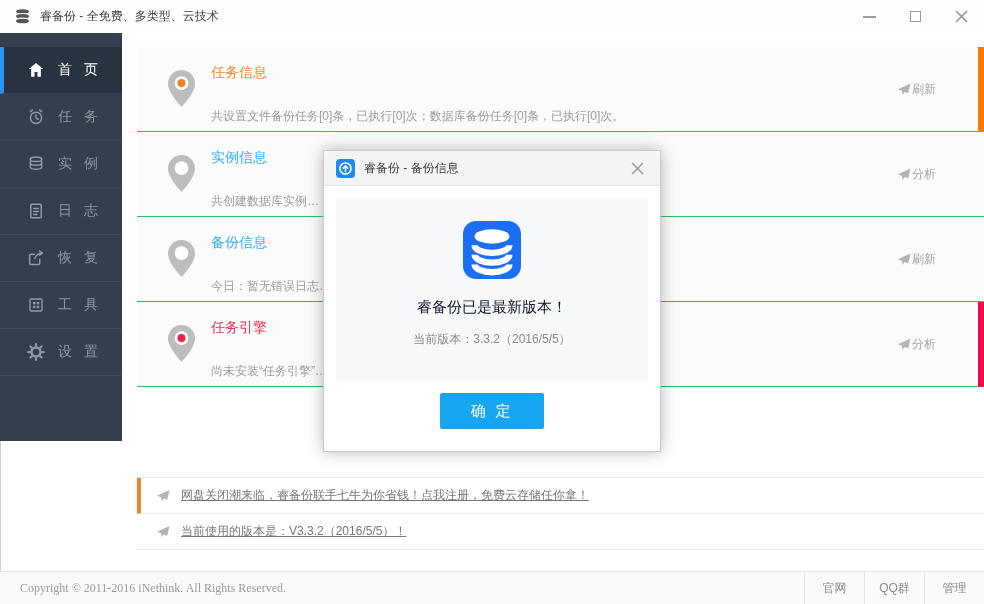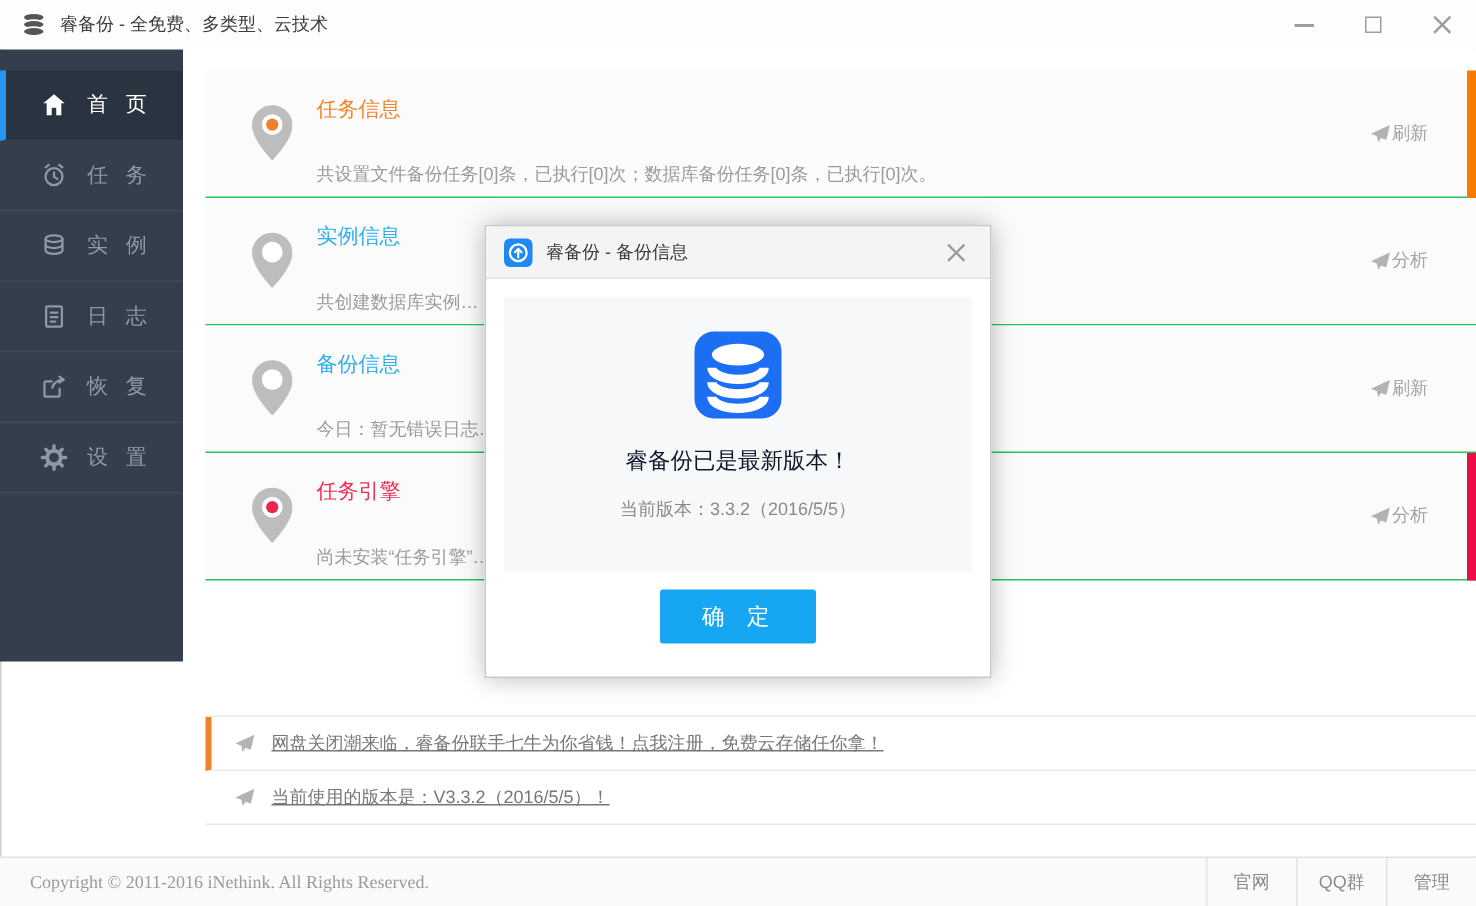--- a/index.html
+++ b/index.html
@@ -27,42 +27,42 @@
   .main { position:absolute; top:33px; left:122px; right:0; bottom:33px; background:#fff; }
   .rows { margin:14px 0 0 15px; }
   .row { position:relative; height:85px; background:#fbfbfb; border-bottom:1px solid #22c55e; }
   .pin { position:absolute; left:31px; top:23px; width:27px; height:37px; }
   .row-text { position:absolute; left:74px; top:17px; }
   .row-title { font-size:14px; font-weight:bold; }
   .row:nth-child(1) .row-title { color:#f0862f; font-weight:normal; }
   .row:nth-child(2) .row-title, .row:nth-child(3) .row-title { color:#31aeed; font-weight:normal; }
   .row:nth-child(4) .row-title { color:#ee2f55; font-weight:normal; }
   .row-sub { margin-top:26px; font-size:12px; color:#9b9b9b; white-space:nowrap; }
-  .action { position:absolute; right:32px; top:50%; transform:translateY(-50%); display:flex; align-items:center; gap:1px; color:#a3a3a3; font-size:12px; cursor:pointer; }
+  .action { position:absolute; right:48px; top:50%; transform:translateY(-50%); display:flex; align-items:center; gap:1px; color:#a3a3a3; font-size:12px; cursor:pointer; }
   .action .plane { width:14px; height:14px; display:inline-flex; }
   .accent { position:absolute; right:0; top:0; bottom:-1px; width:6px; }
   .row:nth-child(1) .accent { background:#f77b00; }
   .row:nth-child(4) .accent { background:#ed0c47; }
 
   .notices { margin:90px 0 0 15px; border-top:1px solid #eaeaea; }
   .notice { position:relative; height:36px; display:flex; align-items:center; gap:11px; padding-left:19px; font-size:12px; color:#777; border-bottom:1px solid #eaeaea; background:#fff;text-decoration:underline; }
   .notice .plane { width:14px; height:14px; display:inline-flex; }
   .notice-accent { border-left:4px solid #f08228; padding-left:15px; }
 
   
   .dialog { position:absolute; left:323px; top:150px; width:338px; height:302px; background:#fff; border:1px solid #c9c9c9; box-shadow:0 0 16px rgba(0,0,0,0.28); }
   .dialog-titlebar { height:35px; background:#f4f4f4; border-bottom:1px solid #e2e2e2; display:flex; align-items:center; padding:0 12px; }
   .dlg-icon { width:19px; height:19px; background:#1e88f5; border-radius:4px; display:inline-flex; align-items:center; justify-content:center; }
   .dlg-title { margin-left:9px; font-size:12px; color:#3a3a3a; }
   .dlg-close { margin-left:auto; width:22px; height:22px; display:flex; align-items:center; justify-content:center; cursor:pointer; }
   .dialog-panel { margin:12px; height:183px; background:#f7f8fa; display:flex; flex-direction:column; align-items:center; }
   .big-db { margin-top:23px; width:58px; height:58px; background:#1c6ef2; border-radius:13px; display:flex; align-items:center; justify-content:center; }
   .dialog-msg { margin-top:19px; font-size:15px; color:#0f172a; }
   .dialog-version { margin-top:14px; font-size:12px; color:#8a8a8a; }
-  .dialog-ok { display:block; margin:0 auto 0; width:104px; height:36px; background:#17a7f2; color:#fff; font-size:15px; letter-spacing:3px; border:none; border-radius:2px; cursor:pointer; font-family:Liberation Mono, monospace; }
+  .dialog-ok { display:block; margin:0 auto 0; width:104px; height:36px; background:#17a7f2; color:#fff; font-size:15px; letter-spacing:3px; border:none; border-radius:2px; cursor:pointer; font-family:Liberation Serif, serif; }
 
   
   .footer { position:absolute; left:0; right:0; bottom:0; height:33px; background:#fafafa; border-top:1px solid #e4e4e4; display:flex; align-items:center; }
   .copyright { margin-left:20px; font-size:12px; color:#9b9b9b;font-family:Liberation Serif, serif; }
   .footer-links { margin-left:auto; display:flex; height:100%; }
   .f-link { width:60px; height:100%; display:flex; align-items:center; justify-content:center; font-size:12px; color:#8a8a8a; border-left:1px solid #e4e4e4; cursor:pointer; }
 </style>
 </head>
 <body>
 
@@ -143,20 +143,34 @@
           <svg viewBox="0 0 24 24" width="18" height="18" fill="none" stroke="currentColor" stroke-width="2" stroke-linecap="round" stroke-linejoin="round">
             <path d="M17 13.5V19a1.5 1.5 0 0 1-1.5 1.5H5A1.5 1.5 0 0 1 3.5 19V8.5A1.5 1.5 0 0 1 5 7h5"></path>
             <path d="M10.5 12.5C12 7.8 15.5 5.8 20.5 5.5"></path>
             <path d="M16.8 2.8 20.5 5.5 16.6 8"></path>
           </svg>
         </span>
       <span class="s-label">恢 复</span>
     </div>
     <div class="side-item">
       <span class="s-icon">
+          <svg viewBox="0 0 24 24" width="18" height="18" fill="none" stroke="currentColor" stroke-width="2">
+            <rect x="4" y="4" width="16" height="16" rx="2"></rect>
+            <g fill="currentColor" stroke="none">
+              <rect x="8" y="8" width="3.2" height="3.2"></rect>
+              <rect x="13" y="8" width="3.2" height="3.2"></rect>
+              <rect x="8" y="13" width="3.2" height="3.2"></rect>
+              <rect x="13" y="13" width="3.2" height="3.2"></rect>
+            </g>
+          </svg>
+        </span>
+      <span class="s-label">工 具</span>
+    </div>
+    <div class="side-item">
+      <span class="s-icon">
           <svg viewBox="0 0 24 24" width="18" height="18" fill="none" stroke="currentColor">
             <circle cx="12" cy="12" r="6" stroke-width="3.4"></circle>
             <circle cx="12" cy="12" r="2.2" fill="#353e4d" stroke="none"></circle>
             <g stroke-width="3" stroke-linecap="round">
               <line x1="12" y1="1.6" x2="12" y2="4"></line>
               <line x1="12" y1="20" x2="12" y2="22.4"></line>
               <line x1="1.6" y1="12" x2="4" y2="12"></line>
               <line x1="20" y1="12" x2="22.4" y2="12"></line>
               <line x1="4.7" y1="4.7" x2="6.4" y2="6.4"></line>
               <line x1="17.6" y1="17.6" x2="19.3" y2="19.3"></line>

